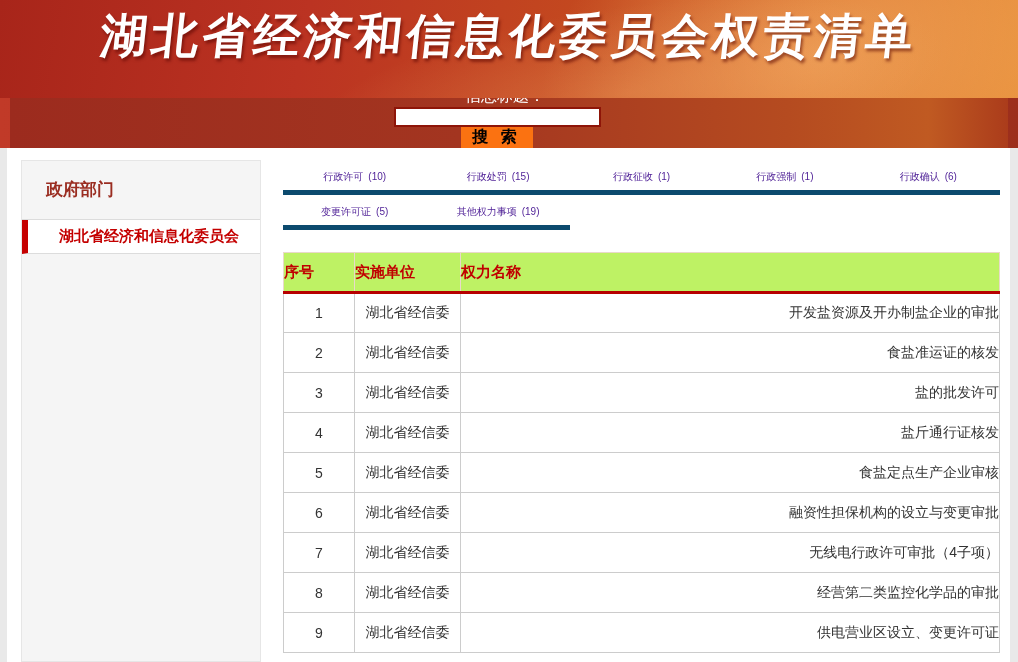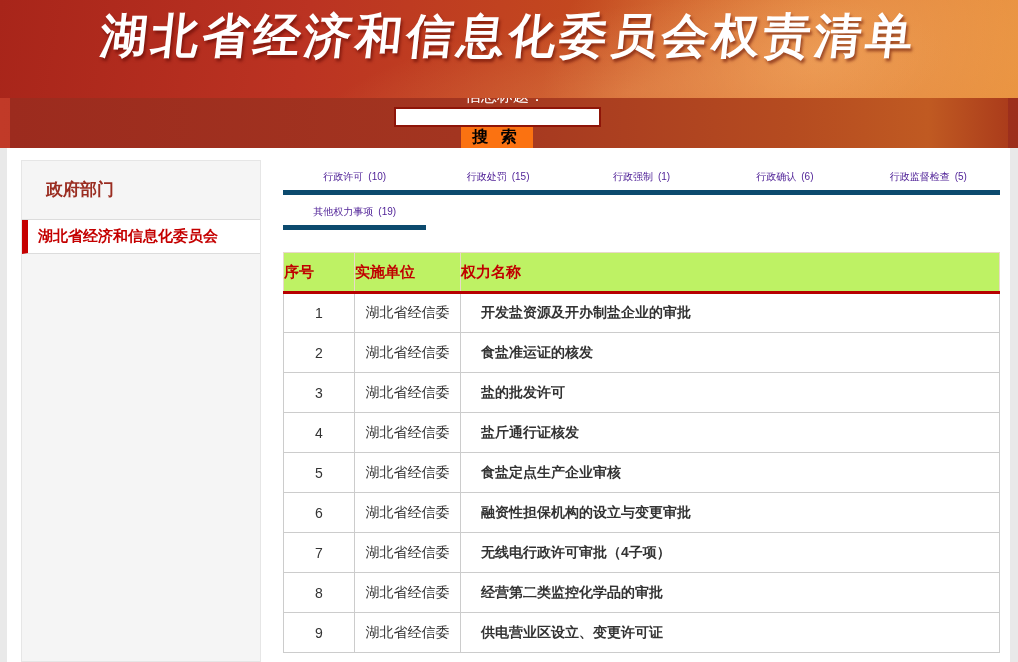--- a/index.html
+++ b/index.html
@@ -58,21 +58,21 @@
   .sidebar {
     width:240px; margin:12px 0 0 14px; height:calc(100% - 12px);
     background:#f5f5f5; border:1px solid #e6e6e6; flex:none;
   }
   .sidebar-title {
     color:#9a2d21; font-weight:bold; font-size:17px;
     padding:17px 0 18px 24px; border-bottom:1px solid #dcdcdc;
   }
   .sidebar-item {
     background:#fff; border-left:6px solid #c50000;
-    border-bottom:1px solid #dcdcdc; padding:7px 0 7px 10px; cursor:pointer;
+    border-bottom:1px solid #dcdcdc; padding:7px 0 7px 10px; cursor:pointer;text-align:center;
   }
   .sidebar-item-label { color:#c40000; font-weight:bold; font-size:15px; }
 
   .main { width:717px; margin:12px 0 0 22px; flex:none; }
 
   
   .tabs {
     list-style:none; display:grid; grid-template-columns:repeat(5,1fr); width:717px;
   }
   .tab {
@@ -90,21 +90,21 @@
     height:40px; border:1px solid #e9d9c9; border-bottom:3px solid #b70000;
     text-align:left;
     margin-left:36px;
   }
   .power-table td {
     height:40px; border:1px solid #cccccc; font-size:14px; color:#333;
     background:#fff; padding:0;
   }
   td.c-index { text-align:center; width:71px; }
   td.c-unit  { text-align:center; }
-  td.c-name  { text-align:left; padding-left:20px;font-weight:bold; }
+  td.c-name  { text-align:right; padding-left:20px; }
   col.w-index { width:71px; }
   col.w-unit  { width:106px; }
 </style>
 </head>
 <body>
 
 <div class="page">
 
   <header class="banner">
     <div class="banner-title">湖北省经济和信息化委员会权责清单</div>
@@ -128,26 +128,27 @@
     </aside>
 
     <main class="main">
 
       <ul class="tabs">
 
           <li class="tab"><span>行政许可</span><span class="tab-count">(10)</span></li>
 
           <li class="tab"><span>行政处罚</span><span class="tab-count">(15)</span></li>
 
+          <li class="tab"><span>行政征收</span><span class="tab-count">(1)</span></li>
+
           <li class="tab"><span>行政强制</span><span class="tab-count">(1)</span></li>
 
-
           <li class="tab"><span>行政确认</span><span class="tab-count">(6)</span></li>
 
-          <li class="tab"><span>行政监督检查</span><span class="tab-count">(5)</span></li>
+          <li class="tab"><span>变更许可证</span><span class="tab-count">(5)</span></li>
 
           <li class="tab"><span>其他权力事项</span><span class="tab-count">(19)</span></li>
         </ul>
 
       <table class="power-table">
         <colgroup>
           <col class="w-index">
             <col class="w-unit">
             <col>
         </colgroup>

